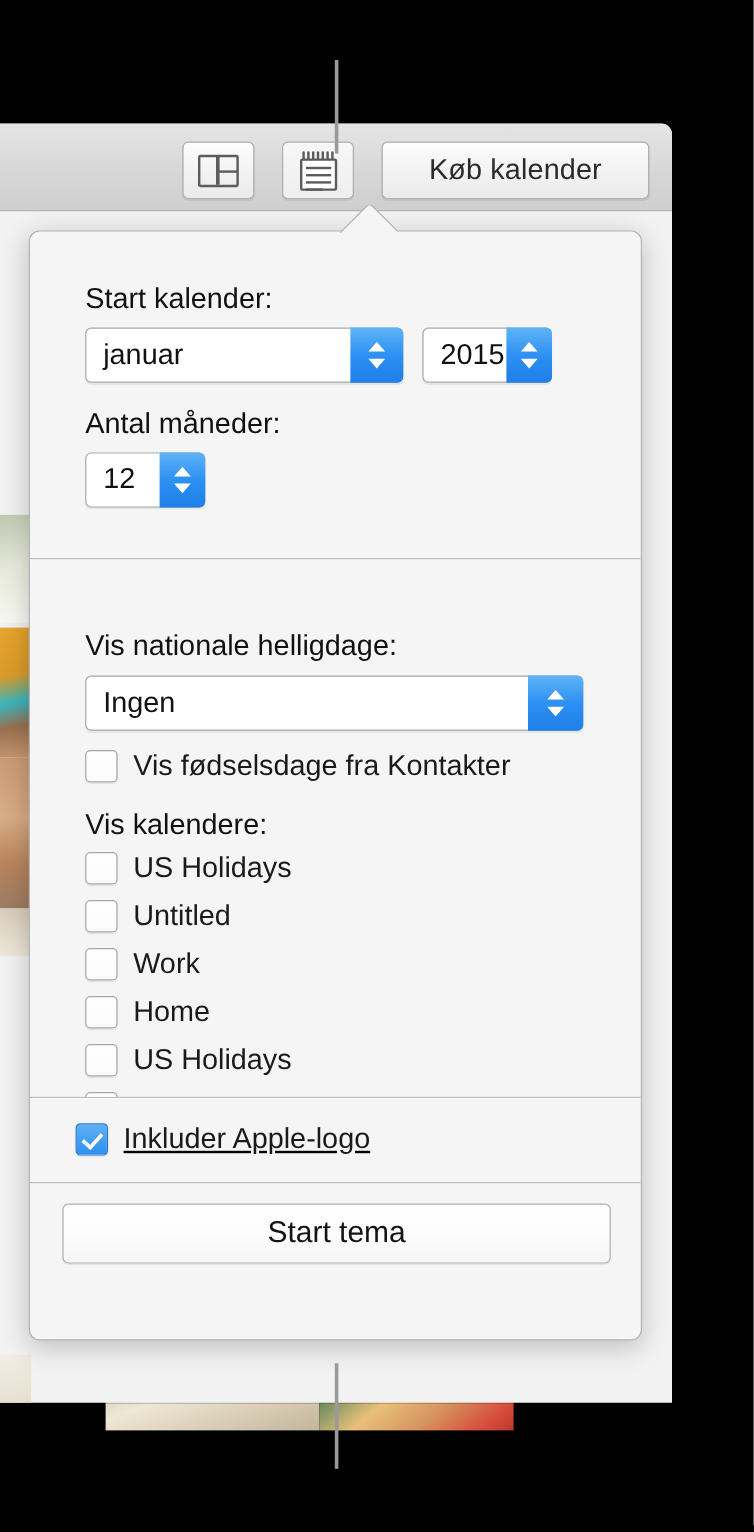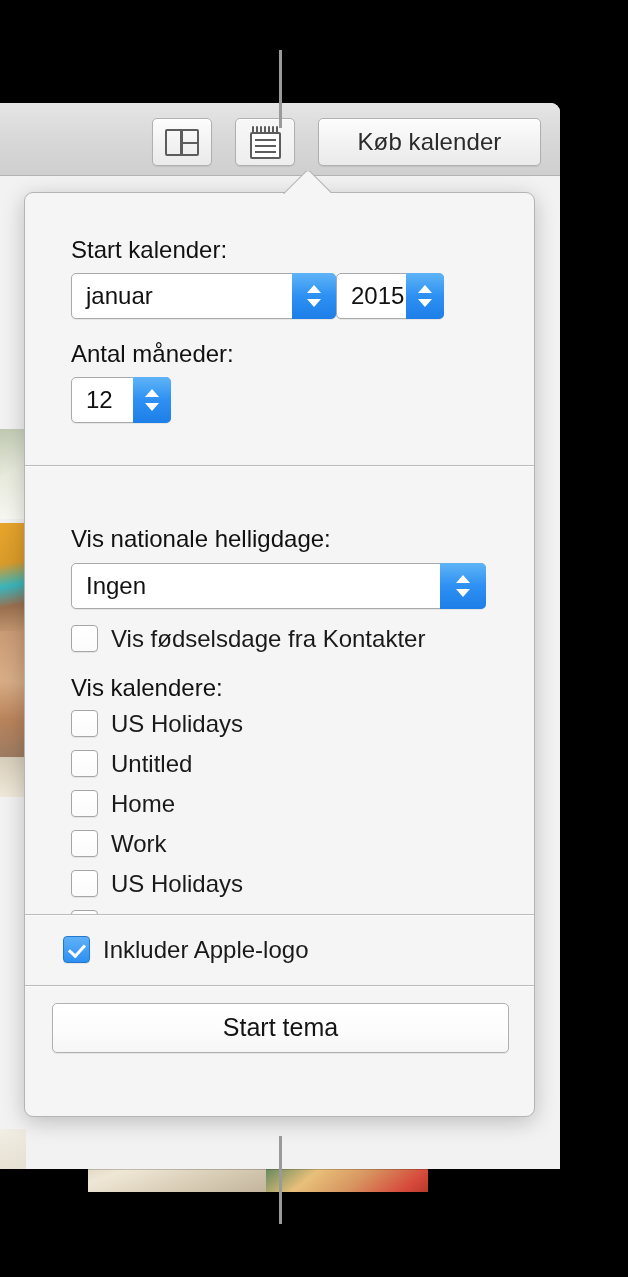--- a/index.html
+++ b/index.html
@@ -99,21 +99,21 @@
     transform:rotate(45deg);border-radius:4px;
   }
 
   .pop-body{position:absolute;inset:0;border-radius:0;overflow:hidden;}
 
   .section{padding:0 0;}
   .sec-top{padding:44px 0 0 0;}
   .fld-label{
     font-size:24px;color:#111;margin:0 0 11px 46px;line-height:1.05;
   }
-  .row{margin-left:46px;display:flex;align-items:center;gap:0;}
+  .row{margin-left:46px;display:flex;align-items:center;gap:16px;}
 
   
   .popup{
     position:relative;height:46px;border:1px solid #a9a9a9;border-radius:5px;
     background:#fff;display:flex;align-items:center;box-sizing:border-box;
     box-shadow:0 1px 1px rgba(0,0,0,.07);cursor:default;
   }
   .popup .val{font-size:24px;color:#111;padding:0 14px;white-space:nowrap;}
   .popup .arrows{
     position:absolute;right:-1px;top:-1px;bottom:-1px;width:44px;
@@ -150,21 +150,21 @@
     content:"";position:absolute;left:8px;top:4px;width:7px;height:13px;
     border:solid #fff;border-width:0 3px 3px 0;transform:rotate(42deg);
   }
   .cblabel{font-size:24px;color:#1a1a1a;white-space:nowrap;}
 
   .cal-list{
     margin-top:2px;height:210px;overflow:hidden;position:relative;
   }
   .cal-list .cbrow{height:40px;}
 
-  .bottom-check{height:70px;display:flex;align-items:center;}
+  .bottom-check{height:70px;display:flex;align-items:center;text-decoration:underline;}
   .bottom-check .cbrow{margin-left:38px;}
 
   .footer{padding:17px 27px 0 27px;}
   .btn-wide{
     width:100%;height:48px;border:1px solid #b0b0b0;border-radius:5px;
     background:linear-gradient(to bottom,#ffffff 0%,#fcfcfc 55%,#f6f6f6 100%);
     box-shadow:0 1px 1px rgba(0,0,0,.07);
     display:flex;align-items:center;justify-content:center;cursor:default;
   }
   .btn-wide .lbl{font-size:25px;color:#141414;}
@@ -292,25 +292,25 @@
           <div class="cbrow">
             <span class="cbox"></span>
             <span class="cblabel">US Holidays</span>
           </div>
           <div class="cbrow">
             <span class="cbox"></span>
             <span class="cblabel">Untitled</span>
           </div>
           <div class="cbrow">
             <span class="cbox"></span>
+            <span class="cblabel">Work</span>
+          </div>
+          <div class="cbrow">
+            <span class="cbox"></span>
             <span class="cblabel">Home</span>
-          </div>
-          <div class="cbrow">
-            <span class="cbox"></span>
-            <span class="cblabel">Work</span>
           </div>
           <div class="cbrow">
             <span class="cbox"></span>
             <span class="cblabel">US Holidays</span>
           </div>
           <div class="cbrow">
             <span class="cbox"></span>
             <span class="cblabel"></span>
           </div>
         </div>

